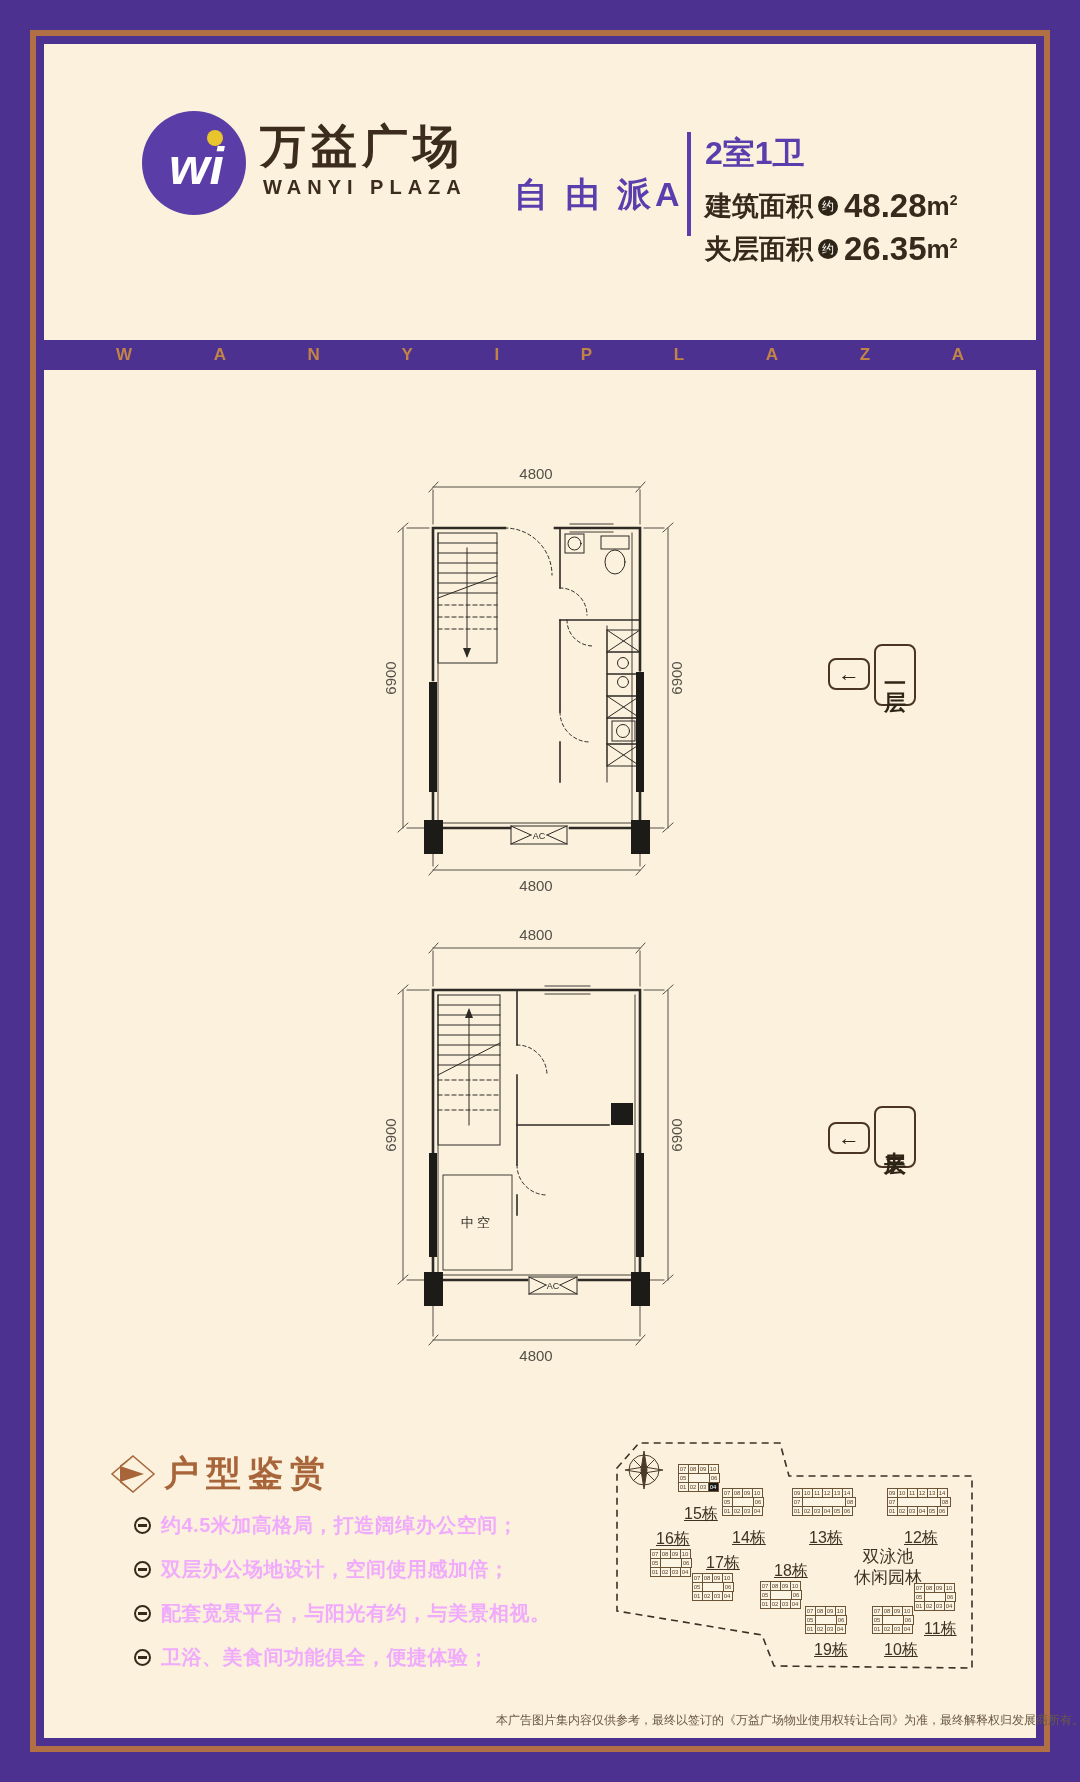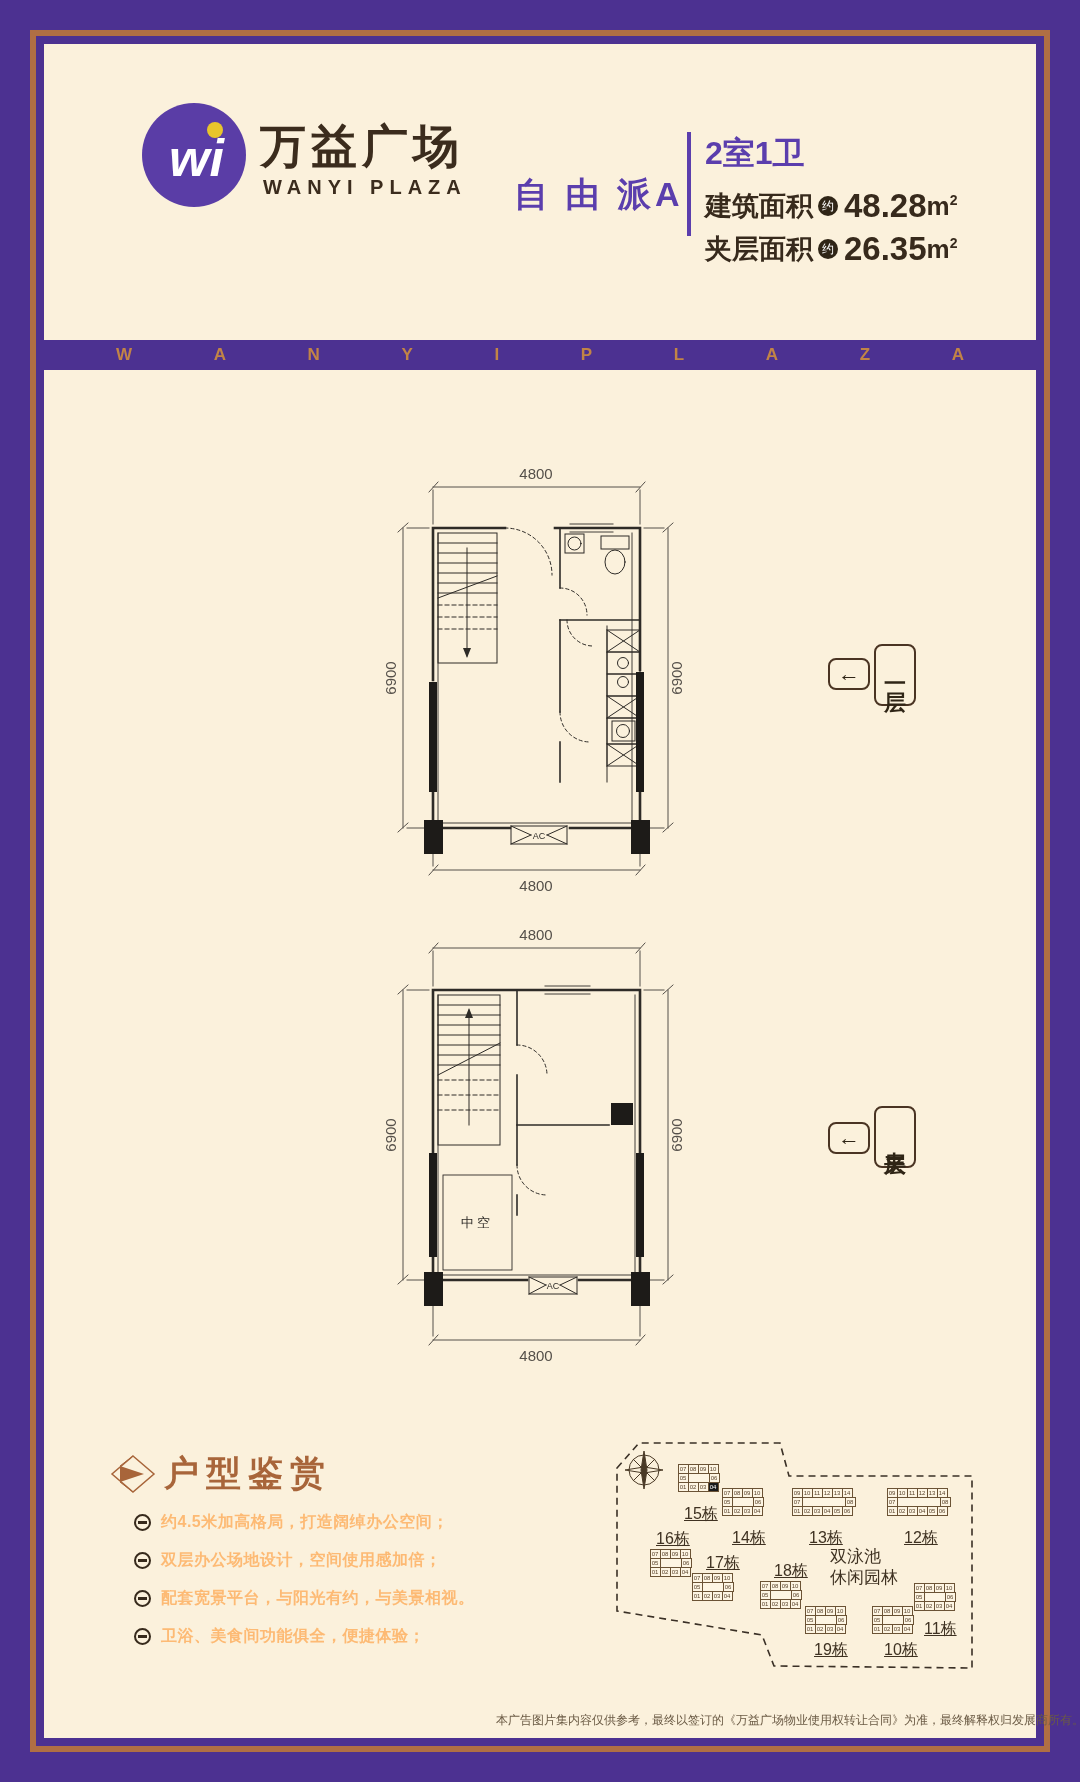--- a/index.html
+++ b/index.html
@@ -24,21 +24,21 @@
   .panel-top{top:0;height:296px;}
   .panel-main{top:326px;height:1368px;}
   .band{
     position:absolute;left:0;top:296px;width:992px;height:30px;
     background:#4c3191;display:flex;align-items:center;
     justify-content:space-between;padding:0 72px;box-sizing:border-box;
   }
   .band span{color:#c28446;font-size:17px;font-weight:bold;}
 
   
-  .logo-wrap{position:absolute;left:95px;top:56px;width:110px;height:110px;}
+  .logo-wrap{position:absolute;left:95px;top:64px;width:110px;height:110px;}
   .brand-cn{position:absolute;left:216px;top:72px;font-size:46px;font-weight:bold;
     color:#3b2c1d;letter-spacing:5px;}
   .brand-en{position:absolute;left:219px;top:132px;font-size:20px;font-weight:bold;
     color:#3b2c1d;letter-spacing:6px;}
   .series{position:absolute;left:470px;top:128px;font-size:34px;font-weight:bold;
     color:#5b3ead;letter-spacing:4px;}
   .vdivider{position:absolute;left:643px;top:88px;width:4px;height:104px;background:#5b3ead;}
   .unit-title{position:absolute;left:661px;top:88px;font-size:32px;font-weight:bold;color:#5b3ead;}
   .area-line{position:absolute;left:661px;display:flex;align-items:center;color:#372a1c;}
   .area-line.l1{top:143px;}
@@ -64,33 +64,33 @@
   .arrow2{left:784px;top:1078px;} .tag2{left:830px;top:1062px;}
 
   
   .feat-head{position:absolute;left:66px;top:1406px;display:flex;align-items:center;}
   .feat-title{font-size:35px;font-weight:bold;color:#a8653a;letter-spacing:7px;margin-left:8px;}
   .features{position:absolute;left:90px;top:1468px;width:430px;}
   .feature-row{display:flex;align-items:center;margin-bottom:17px;}
   .bullet{width:13px;height:13px;border:2px solid #372a1c;border-radius:50%;
     margin-right:10px;flex:0 0 auto;position:relative;}
   .bullet::after{content:"";position:absolute;left:2px;top:5px;width:9px;height:3px;background:#372a1c;}
-  .feature-text{font-size:16px;color:#fdba74;font-weight:bold;letter-spacing:0.5px;}
+  .feature-text{font-size:20px;color:#f0abfc;font-weight:bold;letter-spacing:0.5px;}
 
   
   .map{position:absolute;left:528px;top:1374px;width:420px;height:300px;}
   .map svg{position:absolute;left:0;top:0;}
   .bldg{position:absolute;}
   .brow{display:flex;}
   .bcell{width:11px;height:10px;border:1px solid #6b5335;box-sizing:border-box;
     font-size:6px;color:#5a442c;display:flex;align-items:center;justify-content:center;
     background:#fdf5e3;margin:-0.5px;}
   .bcell.hl{background:#1a1a1a;color:#fff;}
   .blabel{position:absolute;font-size:16px;color:#3f3222;white-space:nowrap;text-decoration:underline;}
-  .pool{position:absolute;left:258px;top:128px;width:116px;
+  .pool{position:absolute;left:258px;top:128px;width:116px;text-align:center;
     font-size:17px;color:#3f3222;line-height:21px;}
 
   .footer{position:absolute;left:0;top:1668px;width:1040px;text-align:right;
     font-size:12px;color:#6b5b45;}
 
   svg text{font-family:"Liberation Sans","DejaVu Sans",sans-serif;}
   .dim{fill:#55504a;font-size:15px;}
 </style>
 </head>
 <body>

